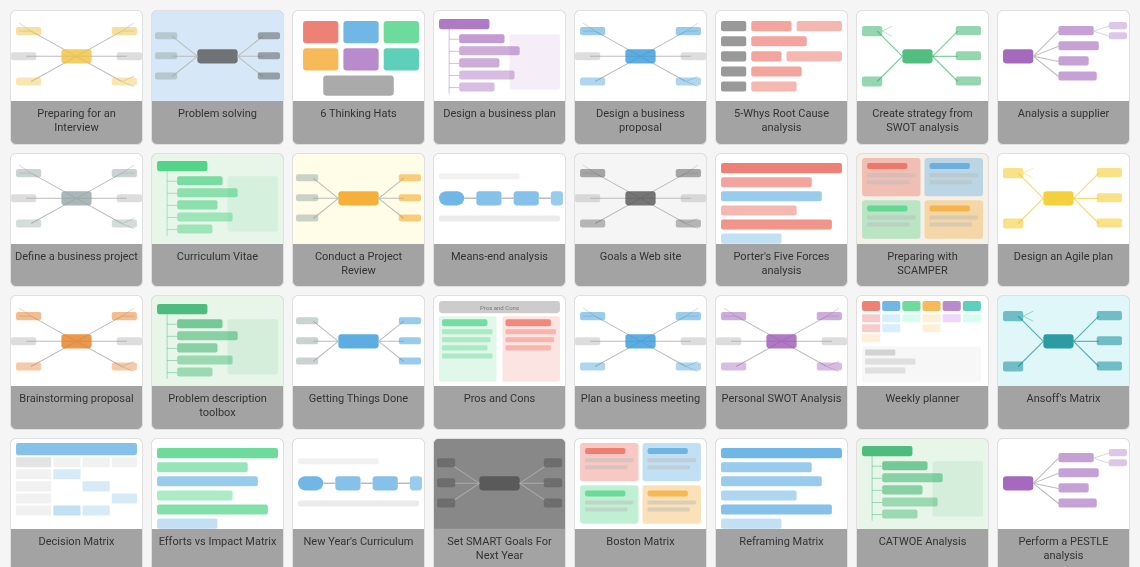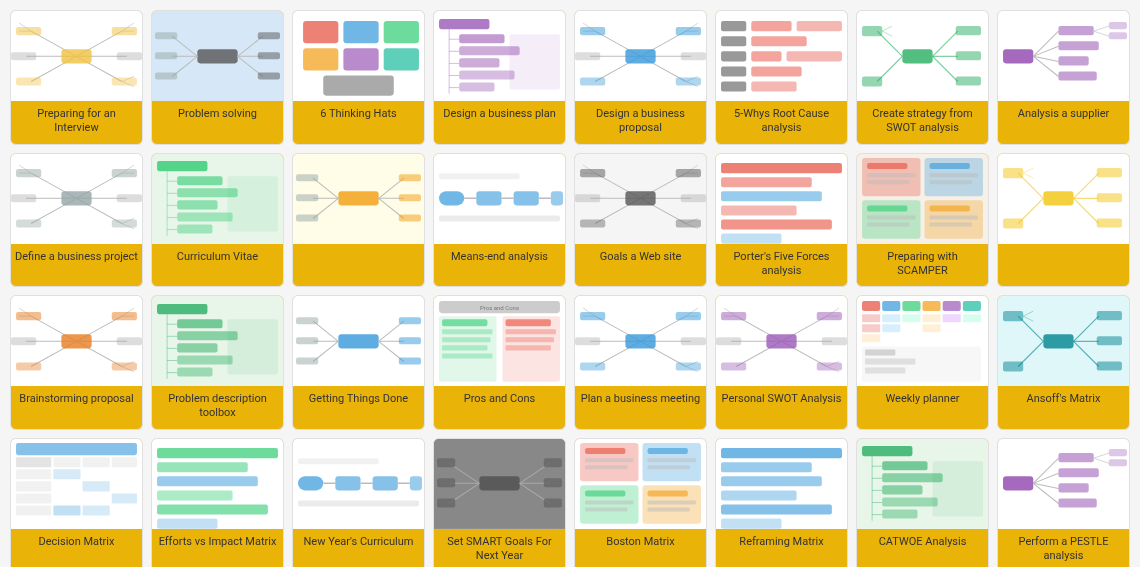--- a/index.html
+++ b/index.html
@@ -7,21 +7,21 @@
       font-family: -apple-system, BlinkMacSystemFont, 'Segoe UI', Roboto, Arial, sans-serif;
       background: #f5f5f5;
       padding: 10px;
     }
     .grid {
       display: grid;
       grid-template-columns: repeat(8, 1fr);
       gap: 8px;
     }
     .card {
-      background: #eab308;
+      background: #a3a3a3;
       border-radius: 6px;
       border: 1px solid #e0e0e0;
       overflow: hidden;
       cursor: pointer;
       transition: box-shadow 0.15s;
     }
     .card-preview {
       width: 100%;
       height: 90px;
       overflow: hidden;
@@ -274,20 +274,21 @@
         <line x1="85" y1="45" x2="110" y2="45" stroke="#bbb" stroke-width="1"></line>
         <line x1="85" y1="45" x2="110" y2="65" stroke="#bbb" stroke-width="1"></line>
         <rect x="3" y="21" width="22" height="7" rx="2" fill="#95a5a6" opacity="0.5"></rect>
         <rect x="3" y="41" width="22" height="7" rx="2" fill="#95a5a6" opacity="0.5"></rect>
         <rect x="3" y="61" width="22" height="7" rx="2" fill="#95a5a6" opacity="0.5"></rect>
         <rect x="105" y="21" width="22" height="7" rx="2" fill="#f39c12" opacity="0.5"></rect>
         <rect x="105" y="41" width="22" height="7" rx="2" fill="#f39c12" opacity="0.5"></rect>
         <rect x="105" y="61" width="22" height="7" rx="2" fill="#f39c12" opacity="0.5"></rect>
       </svg>
       </div>
+      <div class="card-label">Conduct a Project Review</div>
     </div>
     <div class="card">
       <div class="card-preview" style="background: rgb(255, 255, 255);">
       <svg viewBox="0 0 130 90" xmlns="http://www.w3.org/2000/svg">
         <rect width="130" height="90" fill="#fff"></rect>
         <rect x="5" y="38" width="25" height="14" rx="7" fill="#3498db" opacity="0.7"></rect>
         <line x1="30" y1="45" x2="42" y2="45" stroke="#bbb" stroke-width="1.5" marker-end="url(#arr)"></line>
         <rect x="42" y="38" width="25" height="14" rx="3" fill="#3498db" opacity="0.6"></rect>
         <line x1="67" y1="45" x2="79" y2="45" stroke="#bbb" stroke-width="1.5"></line>
         <rect x="79" y="38" width="25" height="14" rx="3" fill="#3498db" opacity="0.6"></rect>
@@ -376,20 +377,21 @@
         <line x1="75" y1="45" x2="100" y2="70" stroke="#f1c40f" stroke-width="1.2" opacity="0.6"></line>
         <rect x="5" y="15" width="20" height="10" rx="2" fill="#f1c40f" opacity="0.5"></rect>
         <rect x="5" y="65" width="20" height="10" rx="2" fill="#f1c40f" opacity="0.5"></rect>
         <rect x="98" y="15" width="25" height="9" rx="2" fill="#f1c40f" opacity="0.5"></rect>
         <rect x="98" y="40" width="25" height="9" rx="2" fill="#f1c40f" opacity="0.5"></rect>
         <rect x="98" y="65" width="25" height="9" rx="2" fill="#f1c40f" opacity="0.5"></rect>
         <line x1="25" y1="20" x2="35" y2="15" stroke="#f1c40f" stroke-width="0.8" opacity="0.4"></line>
         <line x1="25" y1="20" x2="35" y2="25" stroke="#f1c40f" stroke-width="0.8" opacity="0.4"></line>
       </svg>
       </div>
+      <div class="card-label">Design an Agile plan</div>
     </div>
     <div class="card">
       <div class="card-preview" style="background: rgb(255, 255, 255);">
       <svg viewBox="0 0 130 90" xmlns="http://www.w3.org/2000/svg">
         <rect width="130" height="90" fill="#fff"></rect>
         <line x1="65" y1="45" x2="20" y2="20" stroke="#bbb" stroke-width="1"></line>
         <line x1="65" y1="45" x2="15" y2="45" stroke="#bbb" stroke-width="1"></line>
         <line x1="65" y1="45" x2="20" y2="70" stroke="#bbb" stroke-width="1"></line>
         <line x1="65" y1="45" x2="110" y2="20" stroke="#bbb" stroke-width="1"></line>
         <line x1="65" y1="45" x2="115" y2="45" stroke="#bbb" stroke-width="1"></line>

